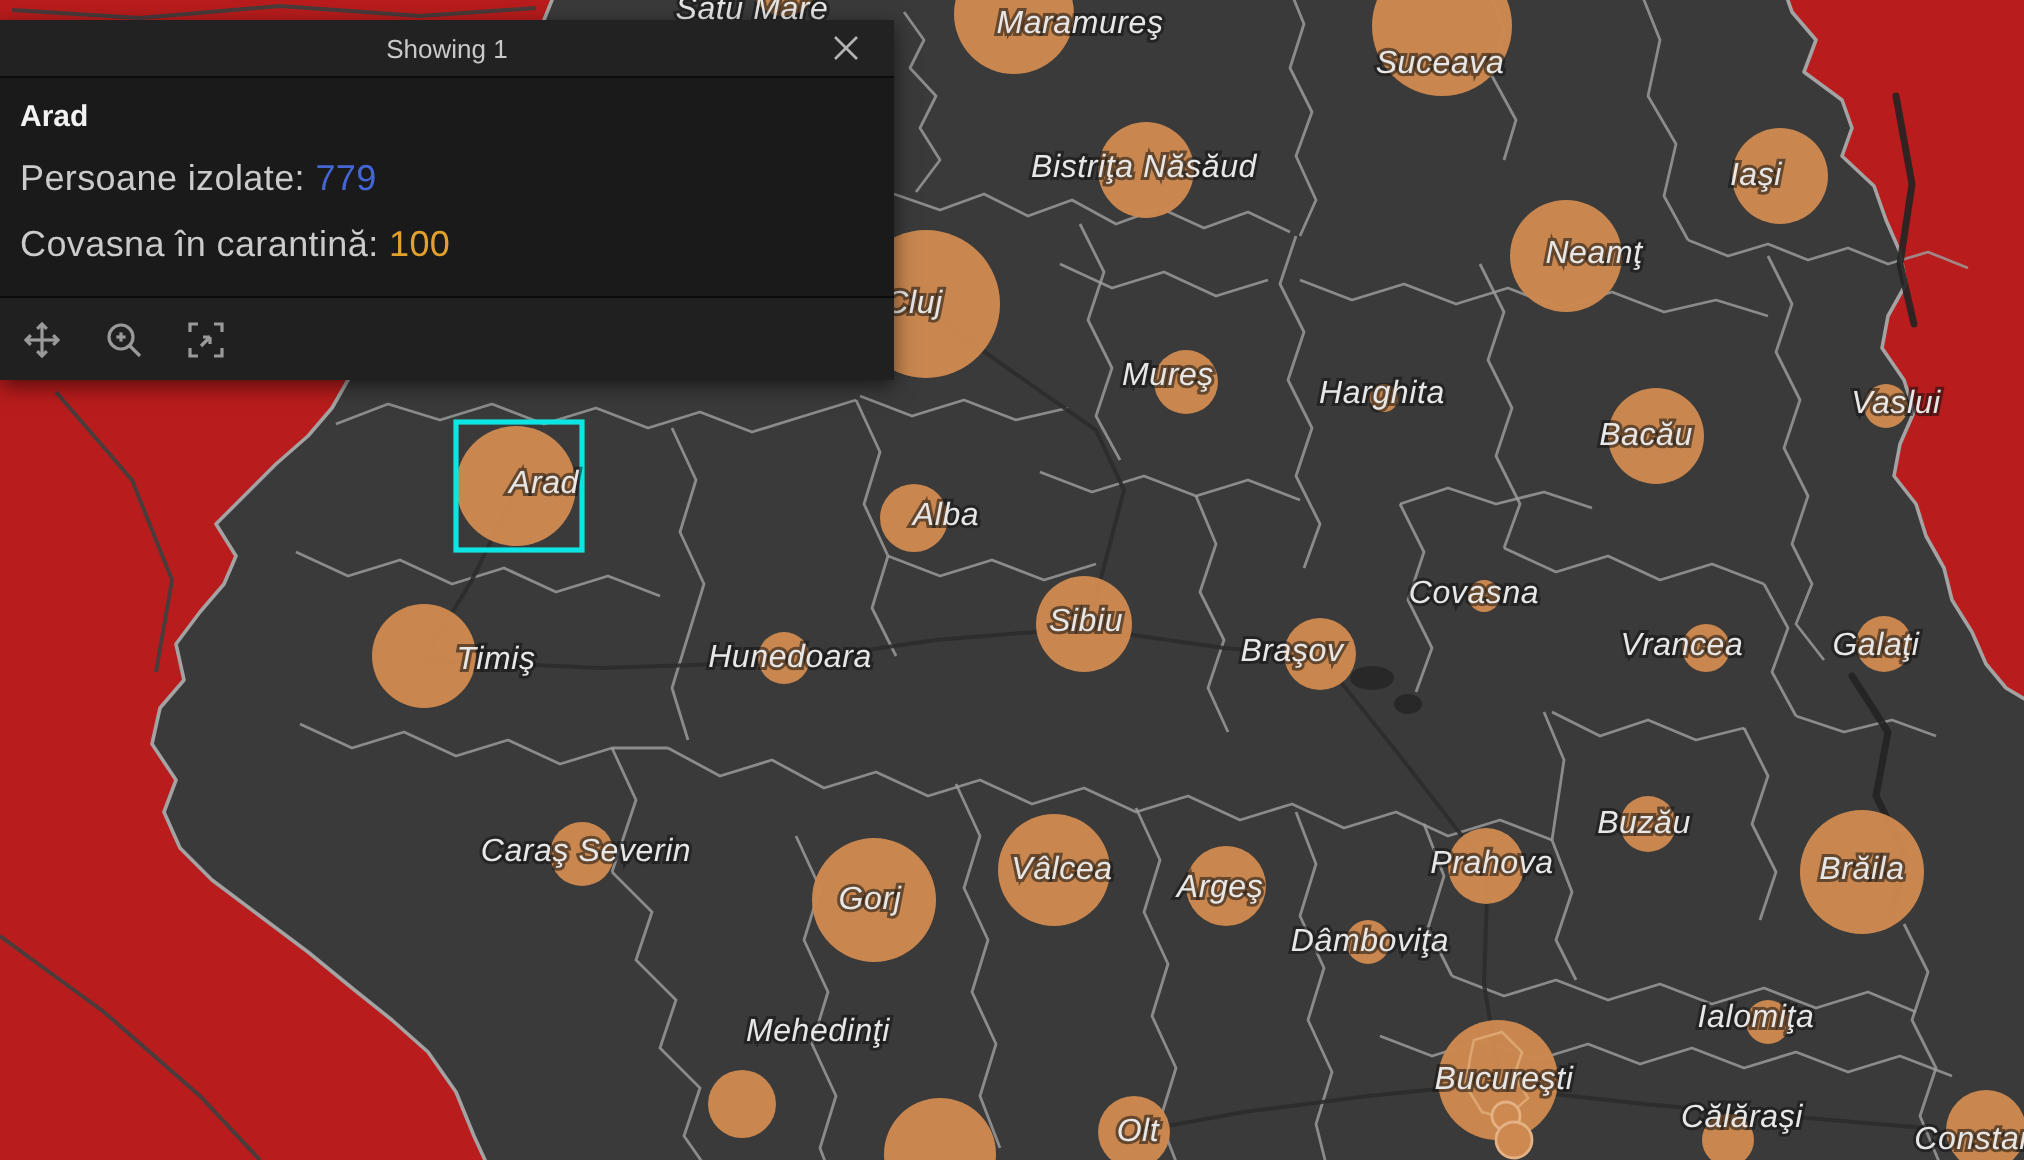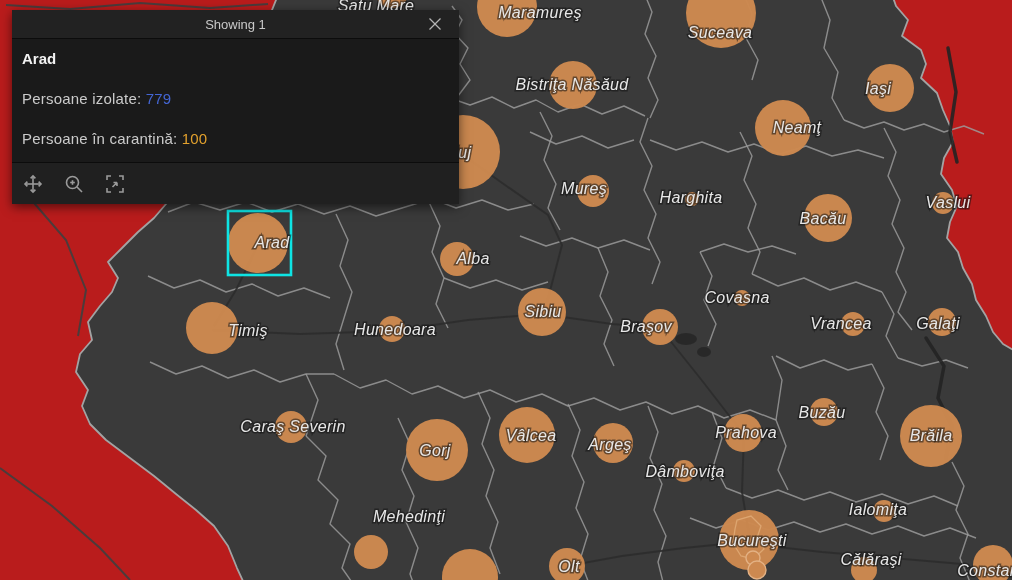--- a/index.html
+++ b/index.html
@@ -20,36 +20,36 @@
   .bubble-outlined{fill:#cd8950;stroke:#e3b184;stroke-width:1.4;}
   .city-detail{fill:none;stroke:#dfa873;stroke-width:1.3;opacity:.9;}
   .county-label{
     font:italic 16px "Liberation Sans",sans-serif;letter-spacing:.3px;
     fill:#e7e7e7;text-anchor:middle;dominant-baseline:central;
     paint-order:stroke;stroke:rgba(18,18,18,.55);stroke-width:3px;
   }
   .selection-rect{fill:none;stroke:#0ee4e4;stroke-width:2.6;}
   
   .popup{
-    position:absolute;left:12px;top:10px;width:447px;
+    position:absolute;left:0;top:10px;width:447px;
     background:#191919;box-shadow:0 3px 10px rgba(0,0,0,.55);
     color:#d0d0d0;
   }
   .popup-header{
     position:relative;height:28px;background:#222222;
     display:flex;align-items:center;justify-content:center;
     font-size:13px;color:#c9c9c9;border-bottom:1px solid #0c0c0c;
   }
   .close-btn{
     position:absolute;right:14px;top:4px;width:20px;height:20px;
     background:none;border:none;padding:2px;cursor:pointer;line-height:0;
   }
   .popup-body{background:#1a1a1a;padding:9px 10px 15px 10px;border-bottom:1px solid #0c0c0c;}
   .popup-title{font-size:15px;font-weight:bold;color:#f2f2f2;margin:2px 0 12px 0;}
-  .field-row{font-size:15px;color:#cbcbcb;margin-top:23px;letter-spacing:.2px;}
+  .field-row{font-size:18px;color:#cbcbcb;margin-top:12px;letter-spacing:.2px;}
   .popup-footer{
     height:41px;background:#202020;display:flex;align-items:center;
     gap:17px;padding-left:9px;
   }
   .action-btn{background:none;border:none;padding:0;cursor:pointer;line-height:0;}
   .action-btn svg{display:block;}
 </style>
 </head>
 <body>
 
@@ -224,21 +224,21 @@
         </svg>
       </button>
     </div>
     <div class="popup-body">
       <div class="popup-title">Arad</div>
       <div class="field-row">
         <span>Persoane izolate:</span>
         <span class="field-value" style="color: rgb(68, 102, 212);">779</span>
       </div>
       <div class="field-row">
-        <span>Persoane în carantină:</span>
+        <span>Covasna în carantină:</span>
         <span class="field-value" style="color: rgb(226, 161, 45);">100</span>
       </div>
     </div>
     <div class="popup-footer">
       <button class="action-btn" aria-label="pan">
         <svg width="24" height="24" viewBox="0 0 24 24" fill="none" stroke="#9a9a9a" stroke-width="1.6">
           <line x1="12" y1="4" x2="12" y2="20"></line>
             <line x1="4" y1="12" x2="20" y2="12"></line>
           <path d="M9.6 6.4 L12 4 L14.4 6.4"></path>
             <path d="M9.6 17.6 L12 20 L14.4 17.6"></path>

